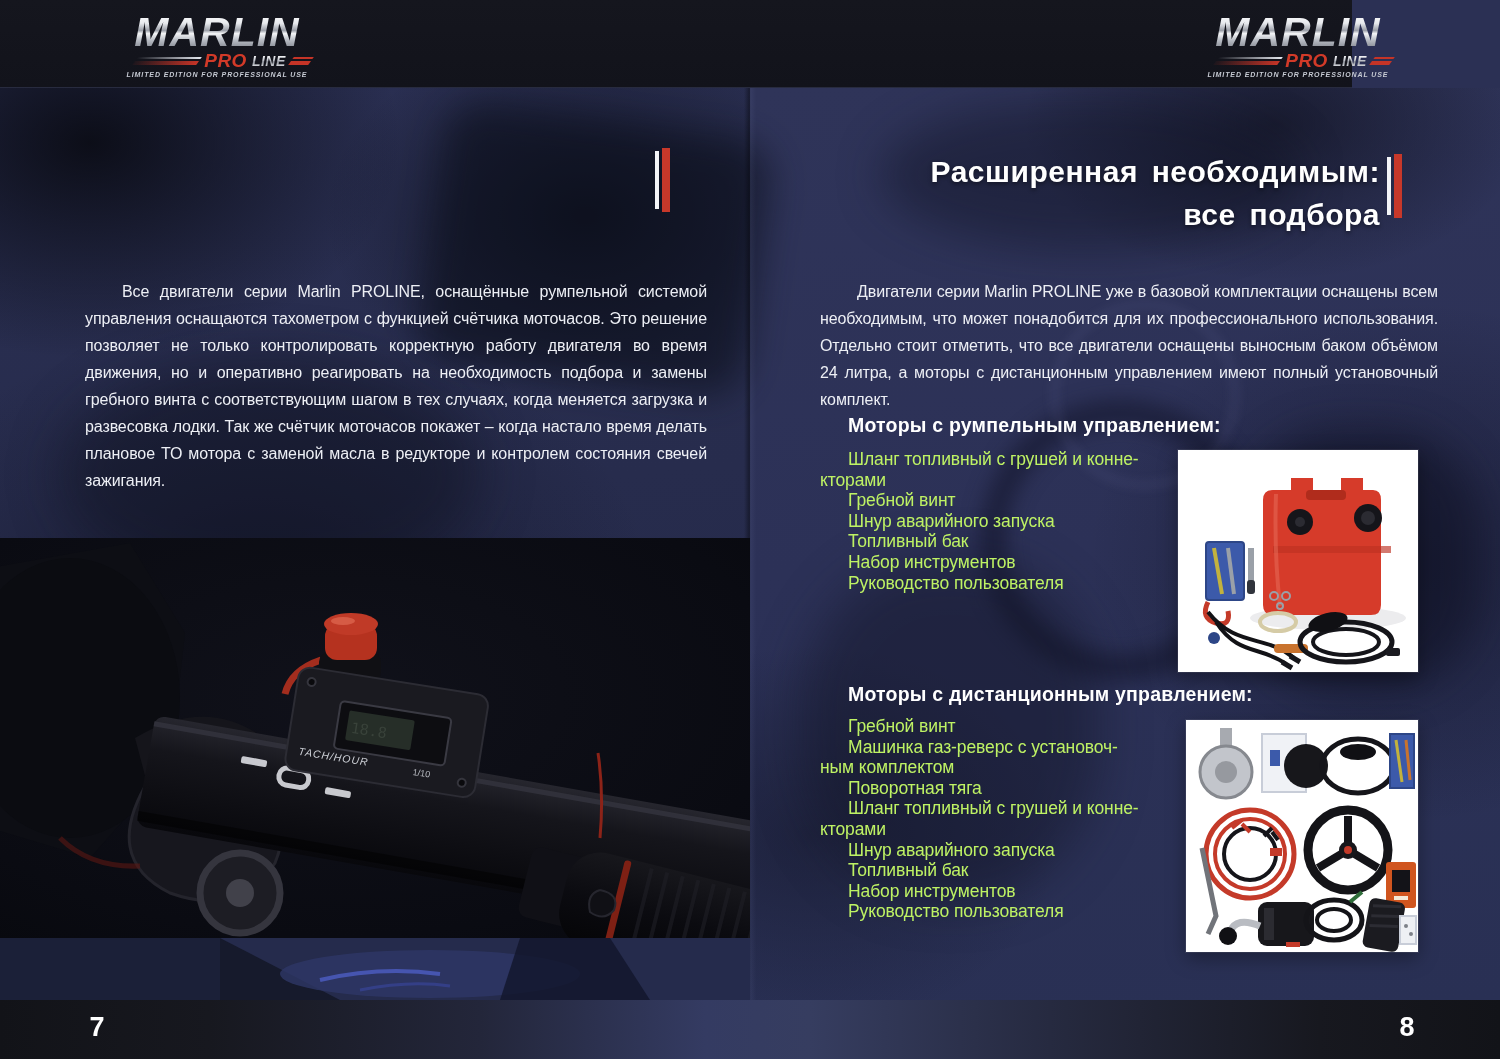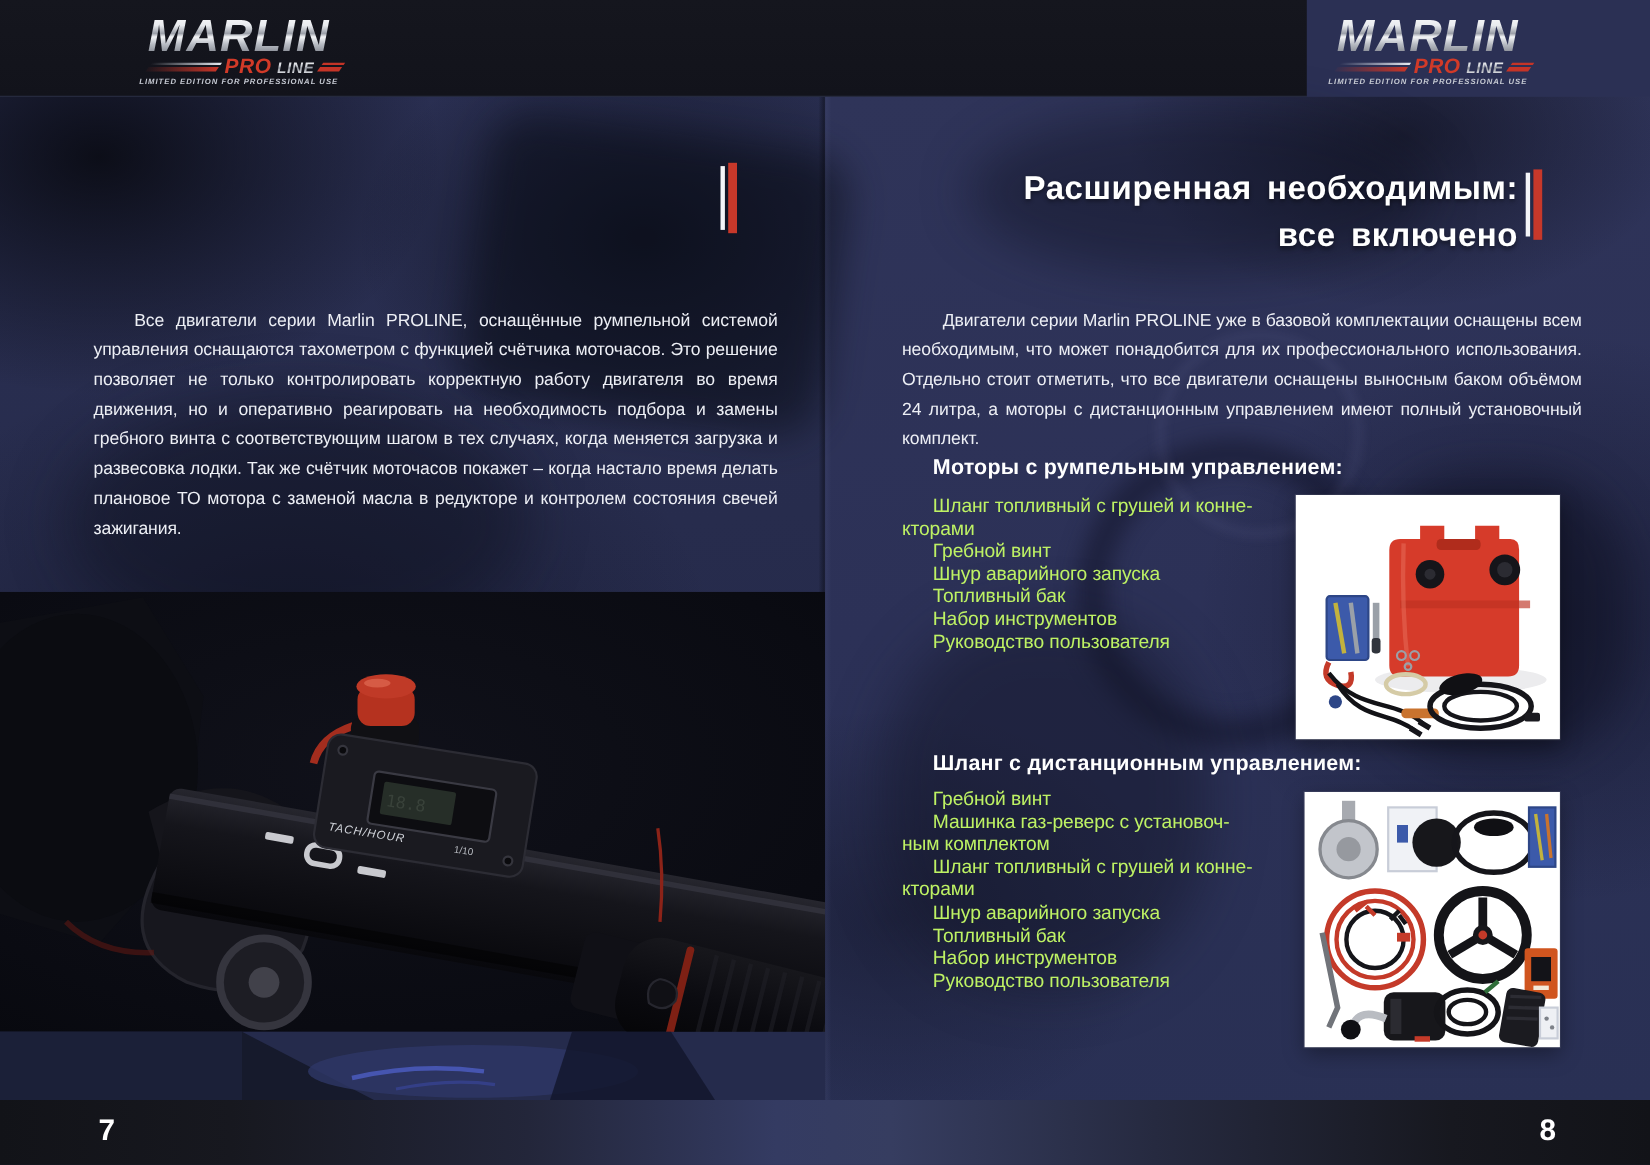--- a/index.html
+++ b/index.html
@@ -27,21 +27,21 @@
   .b3 { left:980px; top:400px; width:280px; height:280px; border-radius:50%; border:26px solid rgba(16,18,38,.55); filter:blur(10px); }
   .b4 { left:1240px; top:430px; width:240px; height:260px; background:rgba(14,16,34,.5); border-radius:40%; filter:blur(20px); }
   .b5 { left:800px; top:560px; width:300px; height:340px; background:rgba(17,19,38,.45); border-radius:45%; filter:blur(24px); }
   .b6 { left:1050px; top:300px; width:190px; height:190px; border-radius:50%; border:10px solid rgba(150,160,210,.07); filter:blur(4px); }
   .b7 { left:880px; top:100px; width:420px; height:150px; background:rgba(13,15,30,.4); border-radius:50%; filter:blur(22px); }
 
   .seam { position:absolute; left:744px; top:88px; width:12px; height:912px;
     background:linear-gradient(90deg, rgba(5,6,12,0) 0%, rgba(5,6,12,.45) 45%, rgba(120,130,180,.10) 55%, rgba(5,6,12,0) 100%); }
 
   
-  .header-band { position:absolute; left:0; top:0; width:1188px; height:88px;
+  .header-band { position:absolute; left:0; top:0; width:1352px; height:88px;
     background:linear-gradient(180deg,#15161e 0%,#12131b 100%);
     border-bottom:1px solid rgba(90,100,150,.28); }
   .footer-band { position:absolute; left:0; top:1000px; width:1500px; height:59px;
     background:linear-gradient(90deg,#121318 0%,#17181f 14%,#23263a 32%,#343b62 47%,#363d60 54%,#262a40 70%,#17181f 88%,#121318 100%); }
   .page-num { position:absolute; top:1012px; width:34px; text-align:center; color:#ffffff; font-weight:bold; font-size:27px; }
   .pn-left { left:80px; } .pn-right { left:1390px; }
 
   
   .logo { position:absolute; top:12px; width:240px; text-align:center; }
   .logo-l { left:97px; } .logo-r { left:1178px; }
@@ -232,44 +232,45 @@
   <div class="heading heading-left">
   </div>
   <div class="bars bars-left">
     <i class="bar-white"></i>
     <i class="bar-red"></i>
   </div>
   <div class="para para-left">Все двигатели серии Marlin PROLINE, оснащённые румпельной системой управления оснащаются тахометром с функцией счётчика моточасов. Это решение позволяет не только контролировать корректную работу двигателя во время движения, но и оперативно реагировать на необходимость подбора и замены гребного винта с соответствующим шагом в тех случаях, когда меняется загрузка и развесовка лодки. Так же счётчик моточасов покажет – когда настало время делать плановое ТО мотора с заменой масла в редукторе и контролем состояния свечей зажигания.</div>
 
   <div class="heading heading-right">
     <div>Расширенная необходимым:</div>
-    <div>все включено</div>
+    <div>все подбора</div>
   </div>
   <div class="bars bars-right">
     <i class="bar-white"></i>
     <i class="bar-red"></i>
   </div>
   <div class="para para-right">Двигатели серии Marlin PROLINE уже в базовой комплектации оснащены всем необходимым, что может понадобится для их профессионального использования. Отдельно стоит отметить, что все двигатели оснащены выносным баком объёмом 24 литра, а моторы с дистанционным управлением имеют полный установочный комплект.</div>
 
   <div class="subhead sub1">Моторы с румпельным управлением:</div>
   <div class="list list1">
     <div class="li">Шланг топливный с грушей и конне-
 кторами</div>
     <div class="li">Гребной винт</div>
     <div class="li">Шнур аварийного запуска</div>
     <div class="li">Топливный бак</div>
     <div class="li">Набор инструментов</div>
     <div class="li">Руководство пользователя</div>
   </div>
 
-  <div class="subhead sub2">Шланг с дистанционным управлением:</div>
+  <div class="subhead sub2">Моторы с дистанционным управлением:</div>
   <div class="list list2">
     <div class="li">Гребной винт</div>
     <div class="li">Машинка газ-реверс с установоч-
 ным комплектом</div>
+    <div class="li">Поворотная тяга</div>
     <div class="li">Шланг топливный с грушей и конне-
 кторами</div>
     <div class="li">Шнур аварийного запуска</div>
     <div class="li">Топливный бак</div>
     <div class="li">Набор инструментов</div>
     <div class="li">Руководство пользователя</div>
   </div>
 
   <div class="photo photo1">
     <svg width="240" height="222" viewBox="0 0 240 222">

